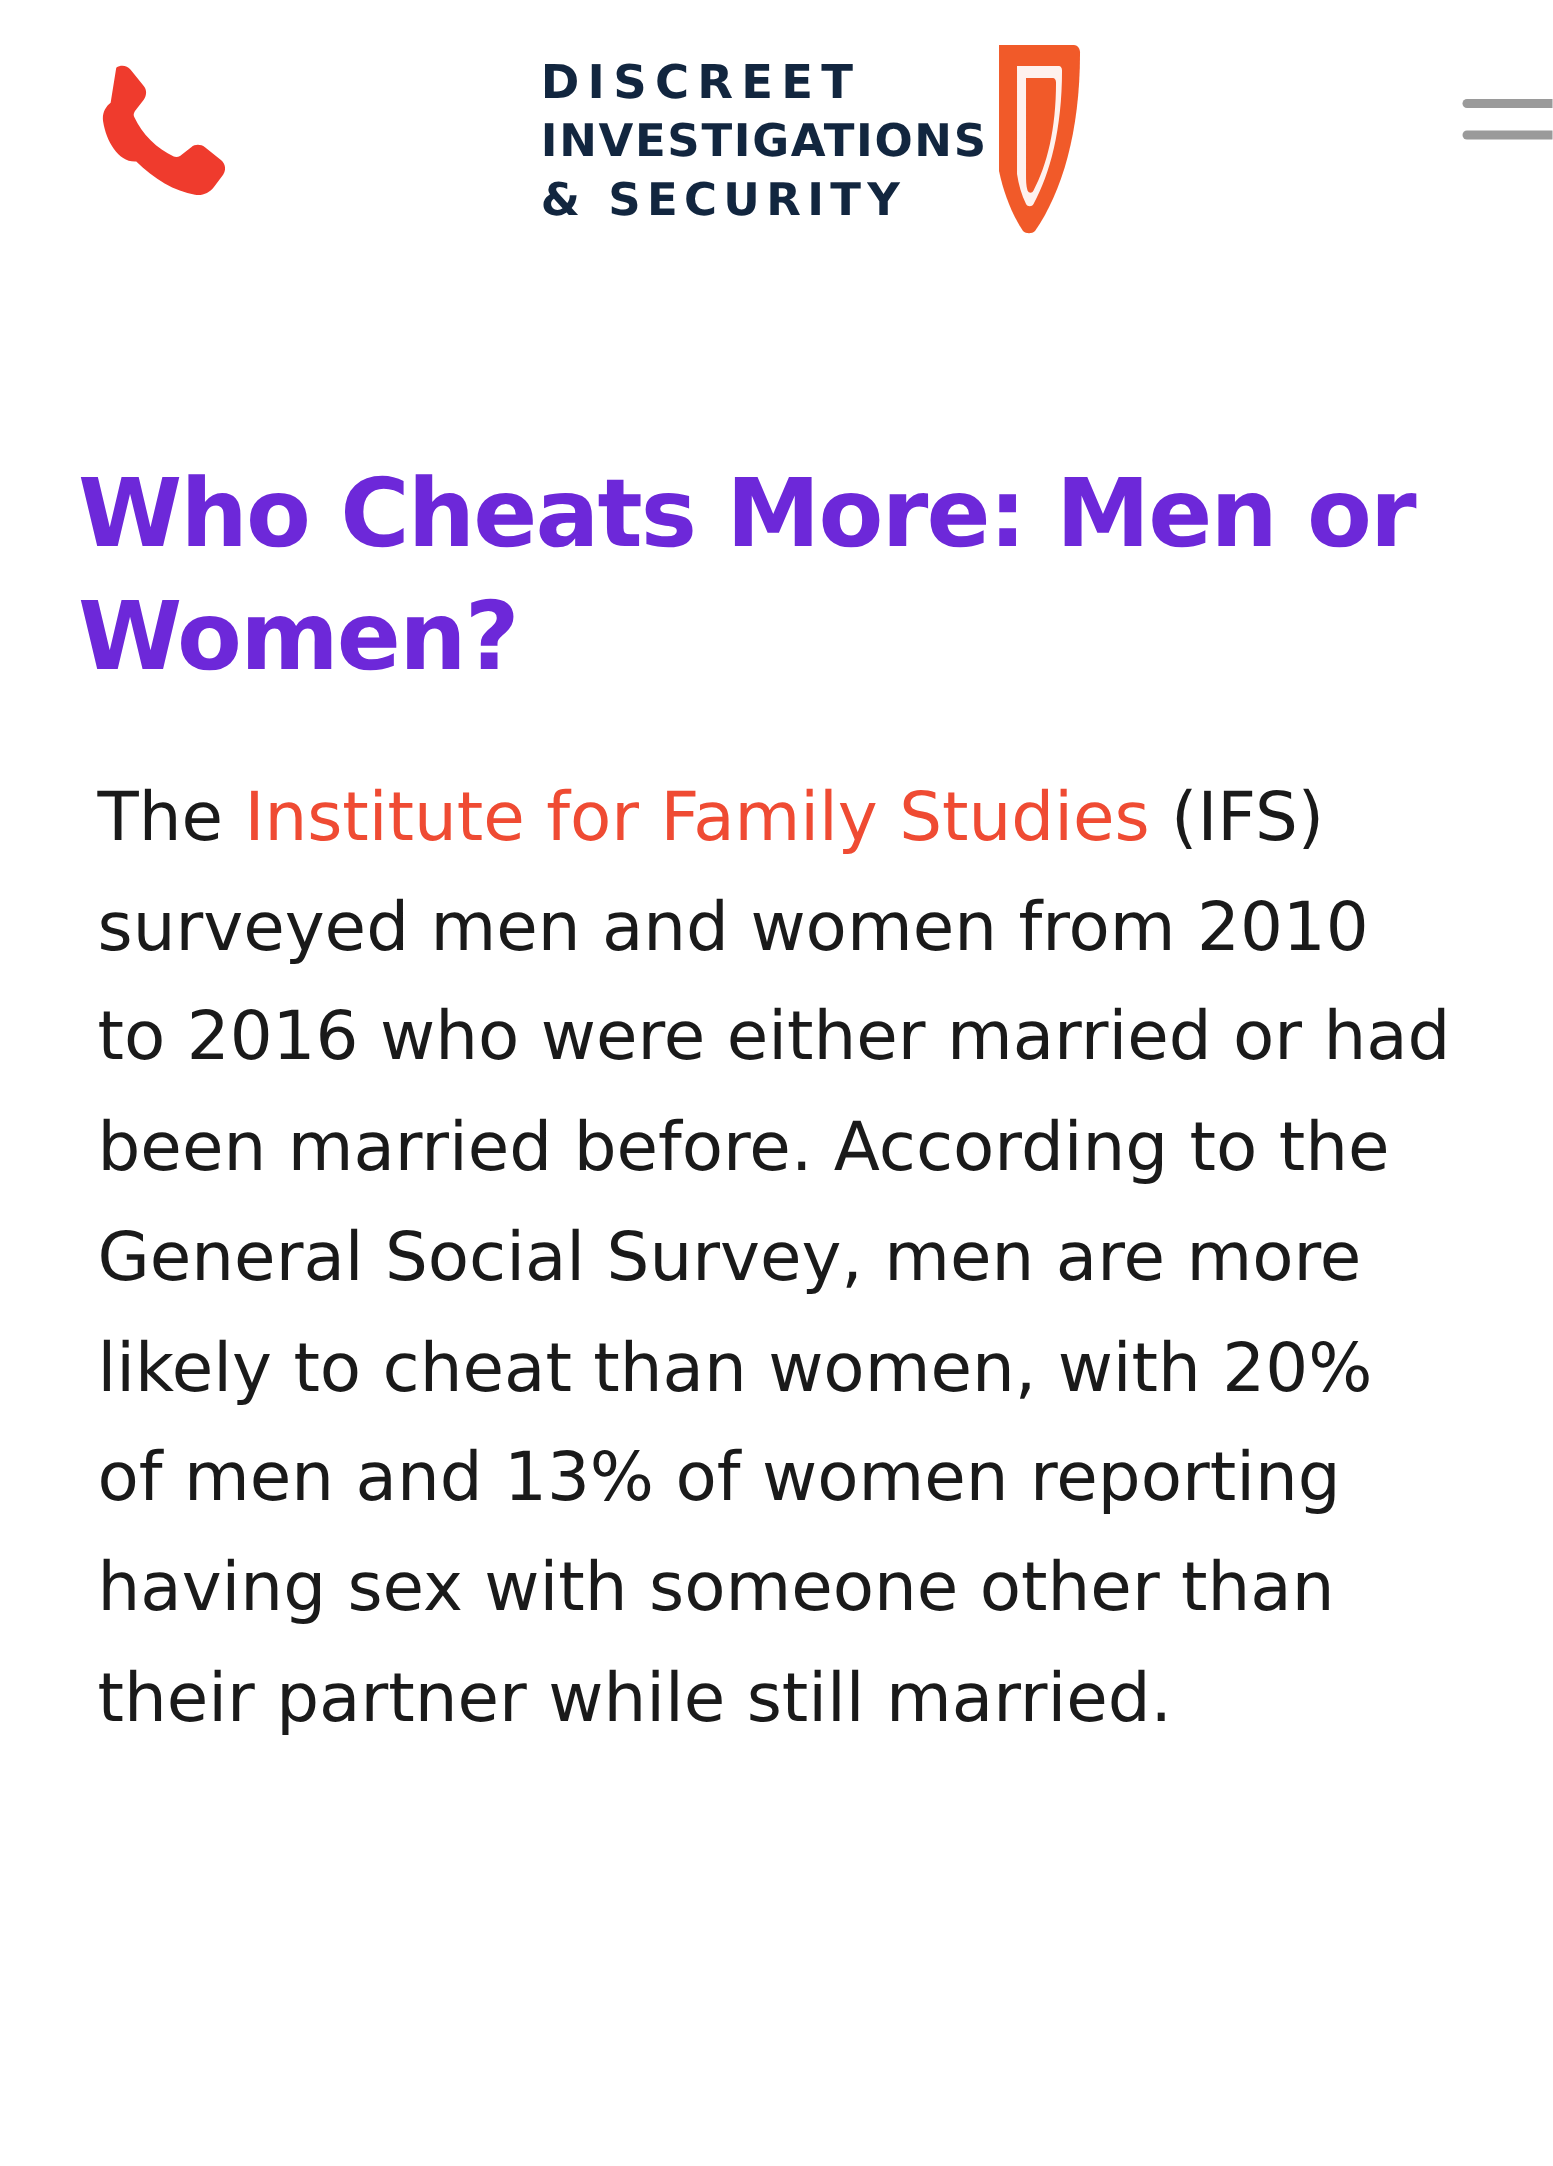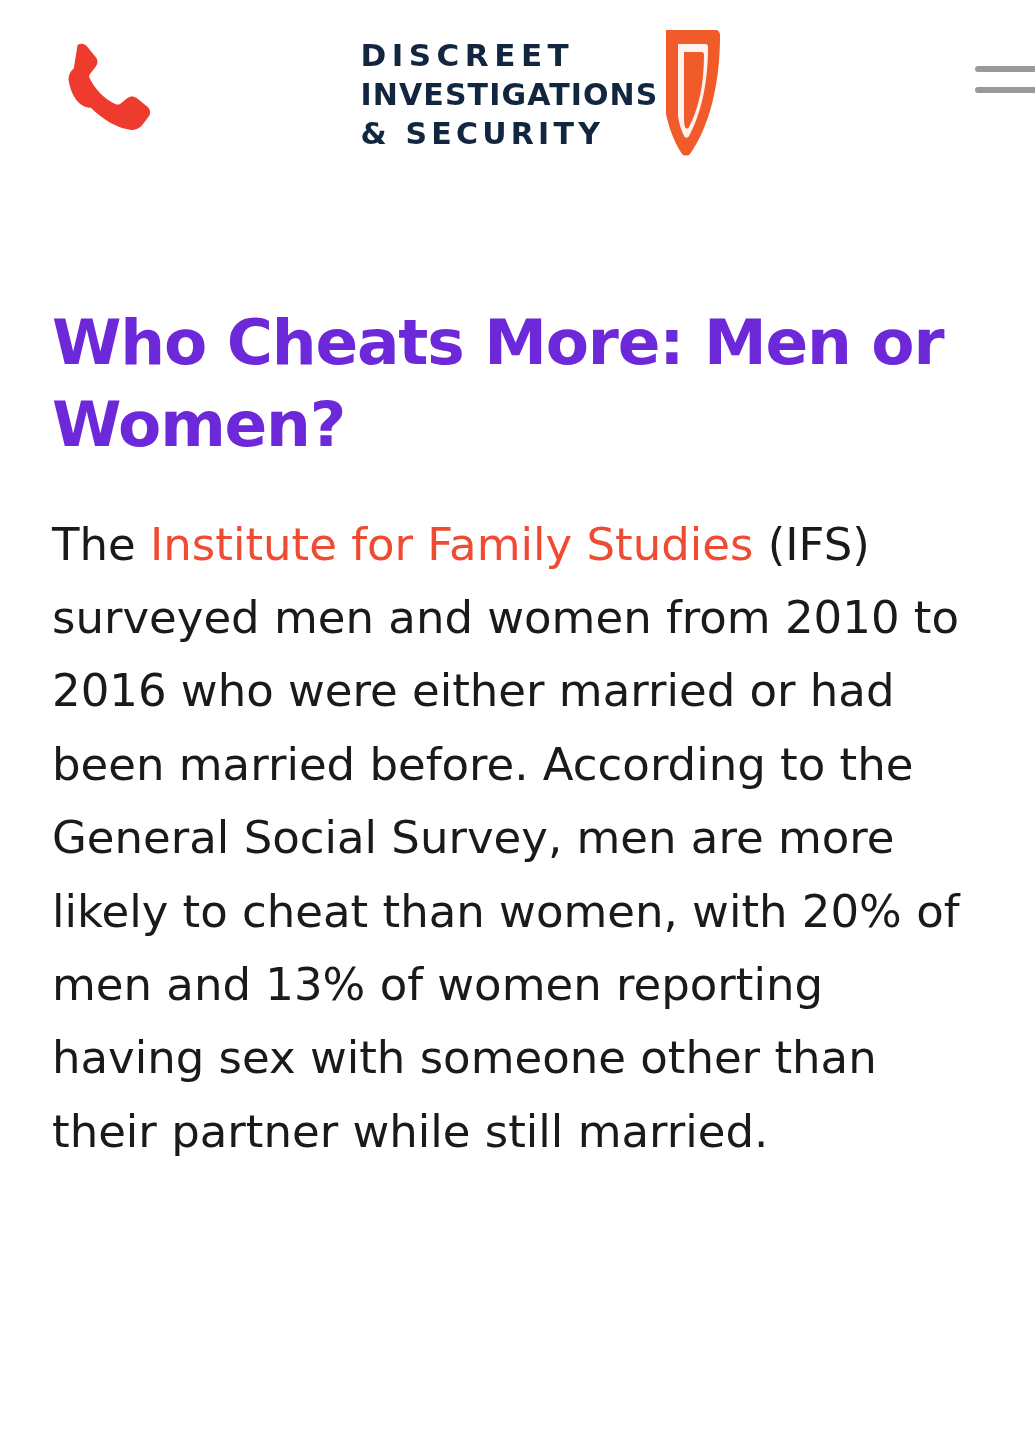--- a/index.html
+++ b/index.html
@@ -113,21 +113,21 @@
     color: #6d28d9;
     margin: 0 0 42px 0;
     max-width: 950px;
   }
 
   .article-body {
     font-family: "DejaVu Sans", sans-serif;
     font-size: 45px;
     line-height: 1.63;
     color: #1a1a1a;
-    margin: 0;
+    margin: 13px;
     max-width: 955px;
   }
 
   .link-accent {
     color: #ef4b33;
     text-decoration: none;
     cursor: pointer;
   }
 </style>
 </head>

